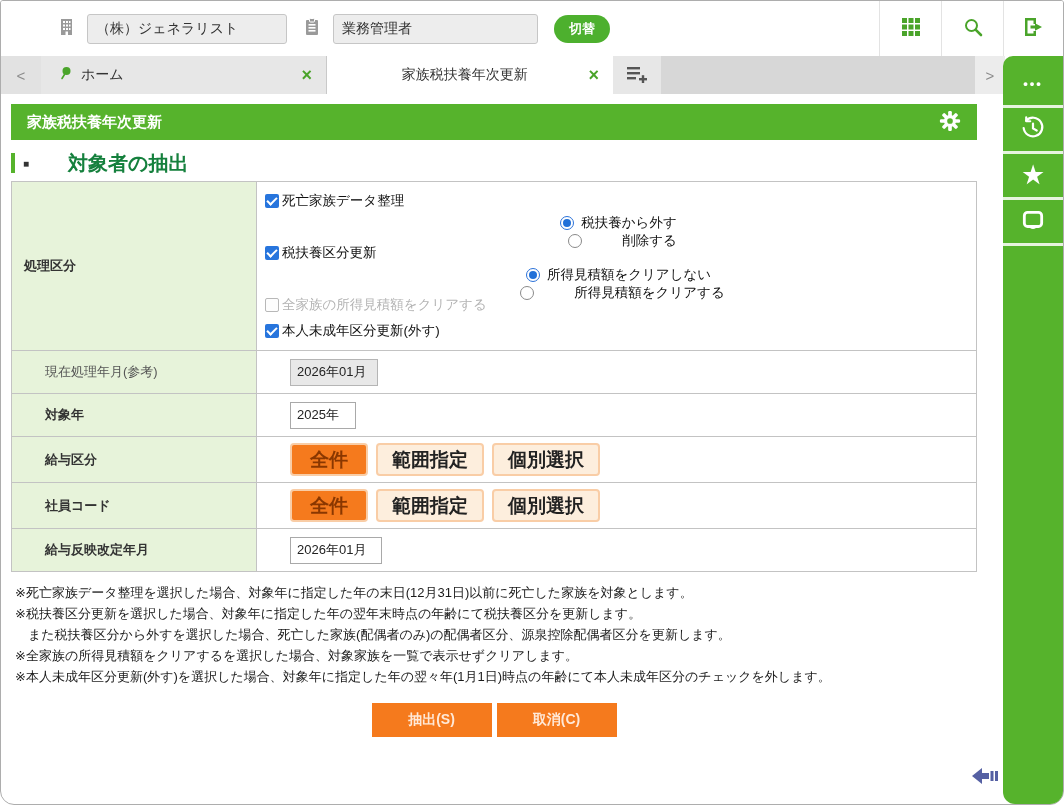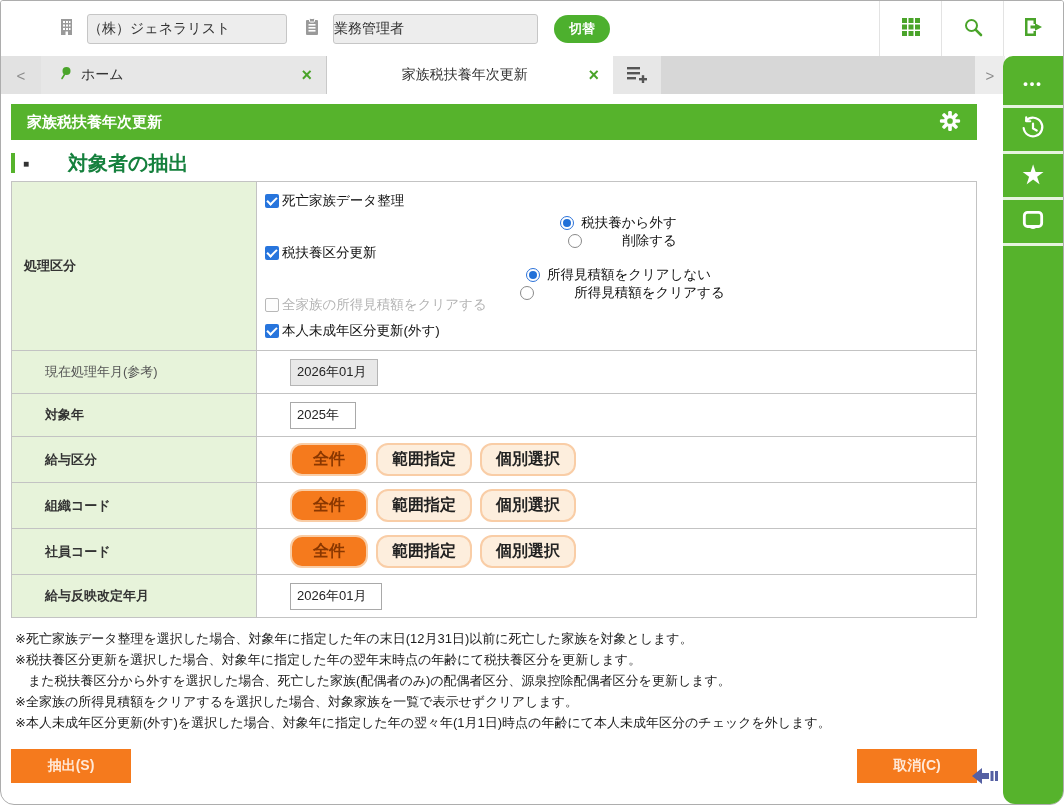--- a/index.html
+++ b/index.html
@@ -3,21 +3,21 @@
 <meta charset="utf-8">
 <style>
   * { box-sizing: border-box; margin: 0; padding: 0; }
   html,body { width:1064px; height:805px; overflow:hidden; }
   body { font-family:"Liberation Sans","DejaVu Sans",sans-serif; font-size:13px; color:#222; background:#fff; }
   .app { position:relative; width:1064px; height:805px; border:1px solid #adadad; border-radius:3px 3px 14px 14px; overflow:hidden; background:#fff; }
 
   
   .topbar { position:relative; height:55px; background:#fff; display:flex; align-items:center; }
   .topbar .lead { display:flex; align-items:center; padding-left:56px; }
-  .hd-input { height:30px; background:#ededed; border:1px solid #c6c6c6; border-radius:3px; padding:0 0; font-size:14px; color:#333; font-family:inherit; }
+  .hd-input { height:30px; background:#ededed; border:1px solid #c6c6c6; border-radius:3px; padding:0 8px; font-size:14px; color:#333; font-family:inherit; }
   .hd-input.company { width:200px; margin-left:10px; }
   .hd-input.role { width:205px; margin-left:12px; }
   .switch-btn { margin-left:16px; height:28px; padding:0 15px; border:none; border-radius:14px; background:#4db02e; color:#fff; font-size:13px; font-weight:bold; cursor:pointer; font-family:inherit; }
   .top-cells { position:absolute; right:0; top:0; height:55px; display:flex; }
   .top-cell { width:62px; height:55px; border-left:1px solid #e3e3e3; display:flex; align-items:center; justify-content:center; }
   .top-cell.exit { width:60px; }
 
   
   .tabbar { position:absolute; top:55px; left:0; width:1004px; height:38px; background:#d7d7d7; display:flex; align-items:stretch; }
   .tab-prev { width:40px; display:flex; align-items:center; justify-content:center; background:#e2e2e2; color:#8a8a8a; font-size:15px; cursor:pointer; }
@@ -62,25 +62,25 @@
   .rcirc.sel::after { content:""; position:absolute; inset:2px; border-radius:50%; background:#2170d8; }
   .rcirc.off { border:1px solid #8a8a8a; }
   .rd .lbl { margin-left:7px; font-size:13.5px; color:#111; }
   .rd + .rd { margin-left:8px;gap:33px; }
 
   .cell-input { height:27px; border:1px solid #a9a9a9; background:#fff; padding:0 6px; font-size:13px; color:#222; font-family:inherit; }
   .cell-input.ro { background:#e8e8e8; border-color:#b5b5b5; }
   .w-cur { width:88px; } .w-year { width:66px; } .w-ref { width:92px; }
 
   .selgrp { display:flex; gap:8px; }
-  .selbtn { height:33px; border:2px solid #f9cda6; border-radius:12px; background:#fdeedd; color:#222; font-weight:bold; font-size:16px; padding:0 14px; min-width:80px; cursor:pointer; font-family:inherit; }
+  .selbtn { height:33px; border:2px solid #f9cda6; border-radius:4px; background:#fdeedd; color:#222; font-weight:bold; font-size:19px; padding:0 14px; min-width:80px; cursor:pointer; font-family:inherit; }
   .selbtn.on { background:#f57a1d; color:#8a3700; min-width:78px; }
 
   .notes { margin:10px 28px 0 14px; line-height:21px; font-size:13px; color:#1a1a1a; }
-  .actions { width:966px; margin:16px 28px 0 10px; display:flex; justify-content:space-between; gap:5px; }
+  .actions { width:966px; margin:16px 28px 0 10px; display:flex; justify-content:center; gap:5px; }
   .act-btn { width:120px; height:34px; background:#f57a1d; border:none; color:#ffe9d8; font-weight:bold; font-size:14px; cursor:pointer; font-family:inherit; }
 
   
   .rail { position:absolute; top:55px; right:0; width:60px; bottom:0; background:#56b32c; border-radius:10px 0 0 12px; }
   .rail-tile { height:46px; display:flex; align-items:center; justify-content:center; border-bottom:3px solid rgba(255,255,255,0.85); cursor:pointer; }
   .rail-tile:first-child { border-radius:10px 0 0 0; margin-top:6px; }
   .rail-tile .dots { color:#fff; font-size:13px; font-weight:bold; letter-spacing:2px; }
   .rail-tile .star { color:#fff; font-size:27px; line-height:1; }
   .collapse-arrow { position:absolute; right:64px; bottom:14px; cursor:pointer; }
 </style>
@@ -281,30 +281,20 @@
         <td class="lab">給与区分</td>
         <td class="val">
           <div class="selgrp">
             <button class="selbtn on">全件</button>
             <button class="selbtn">範囲指定</button>
             <button class="selbtn">個別選択</button>
           </div>
         </td>
       </tr>
       <tr class="short">
-        <td class="lab">組織コード</td>
-        <td class="val">
-          <div class="selgrp">
-            <button class="selbtn on">全件</button>
-            <button class="selbtn">範囲指定</button>
-            <button class="selbtn">個別選択</button>
-          </div>
-        </td>
-      </tr>
-      <tr class="short">
         <td class="lab">社員コード</td>
         <td class="val">
           <div class="selgrp">
             <button class="selbtn on">全件</button>
             <button class="selbtn">範囲指定</button>
             <button class="selbtn">個別選択</button>
           </div>
         </td>
       </tr>
       <tr class="short">

